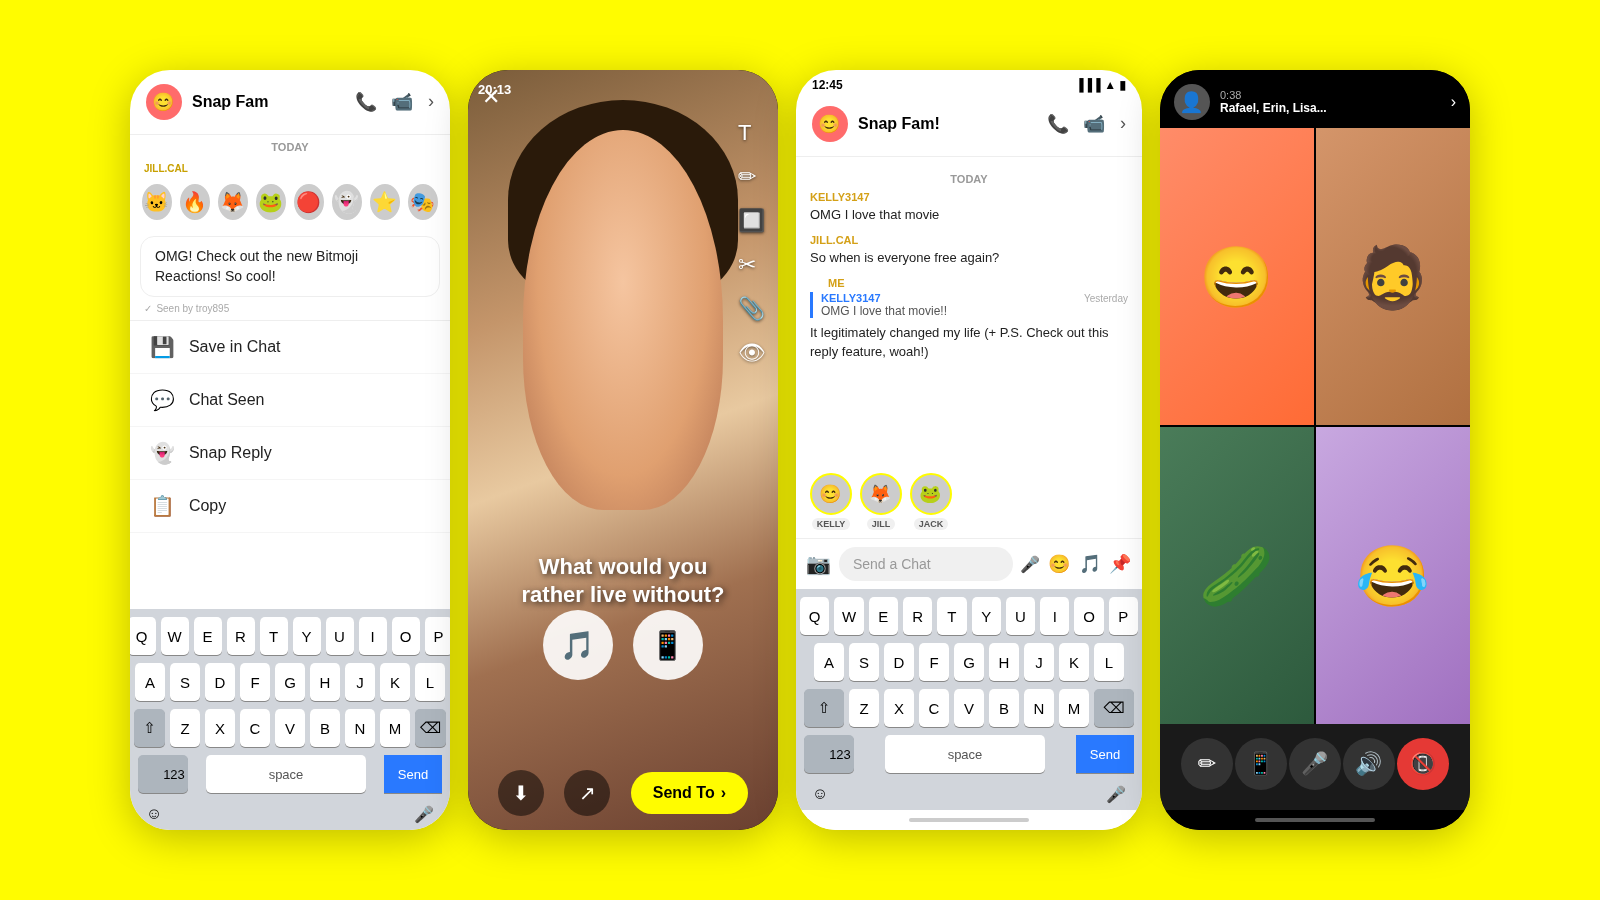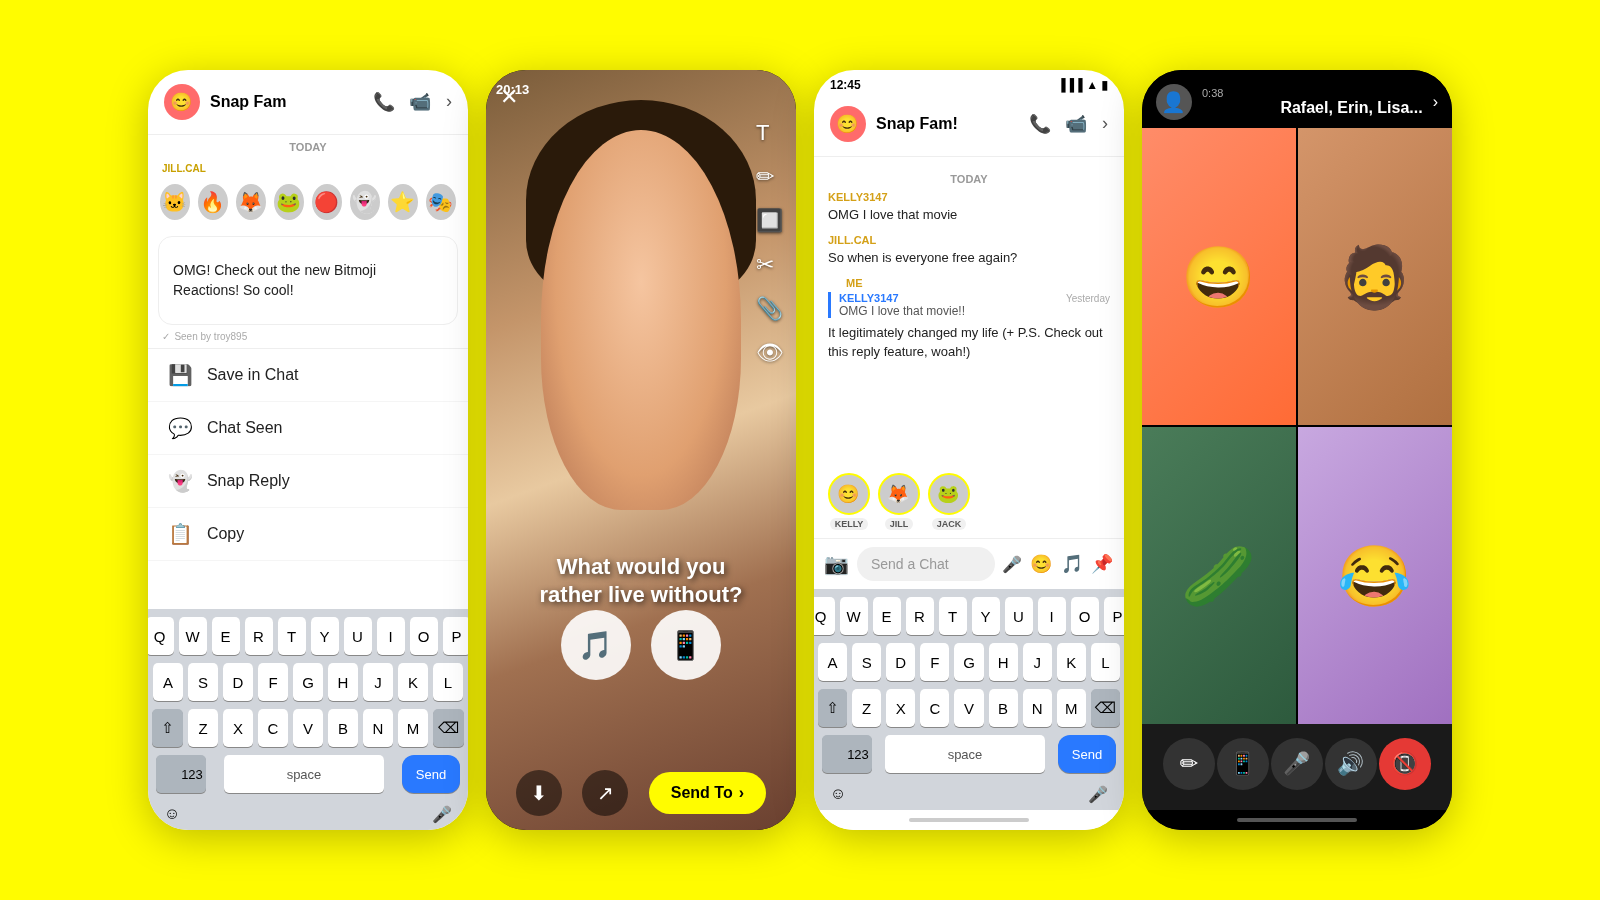--- a/index.html
+++ b/index.html
@@ -76,21 +76,21 @@
       background: #ccc;
       overflow: hidden;
       display: flex; align-items: center; justify-content: center;
       font-size: 20px;
       border: 2px solid #fff;
     }
 
     .p1-message-bubble {
       background: #fff;
       margin: 6px 10px;
-      padding: 24px 14px;
+      padding: 10px 14px;
       border-radius: 14px;
       border: 1px solid #eee;
     }
     .p1-message-bubble p {
       font-size: 14px;
       color: #222;
       line-height: 1.4;
     }
     .p1-seen {
       font-size: 10px;
@@ -156,21 +156,21 @@
       flex: 4;
       max-width: 160px;
       font-size: 13px;
       color: #555;
     }
     .kb-key.send-key {
       background: #2979FF;
       color: #fff;
       font-size: 13px;
       max-width: 58px;
-      border-radius: 12px;
+      border-radius: 0;
     }
     .kb-key.shift-key, .kb-key.del-key {
       background: #adb5bd;
       max-width: 40px;
     }
     .kb-emoji-row {
       display: flex;
       justify-content: space-between;
       padding: 4px 12px 2px;
     }
@@ -292,21 +292,21 @@
       border-radius: 24px;
       font-weight: 700;
       font-size: 16px;
       display: flex;
       align-items: center;
       gap: 6px;
     }
 
     
     .phone3 {
-      width: 310px;
+      width: 346px;
       height: 760px;
       display: flex;
       flex-direction: column;
     }
     .p3-header {
       display: flex;
       align-items: center;
       padding: 14px 16px;
       border-bottom: 1px solid #eee;
       gap: 10px;
@@ -419,24 +419,23 @@
       gap: 10px;
     }
     .p4-header-info {
       flex: 1;
     }
     .p4-call-time {
       font-size: 11px;
       color: #aaa;
     }
     .p4-call-name {
-      font-size: 16px;
+      font-size: 12px;
       font-weight: 700;
       color: #fff;
-      text-align: right;
     }
     .p4-chevron {
       color: #fff;
       font-size: 16px;
     }
     .p4-grid {
       flex: 1;
       display: grid;
       grid-template-columns: 1fr 1fr;
       grid-template-rows: 1fr 1fr;

